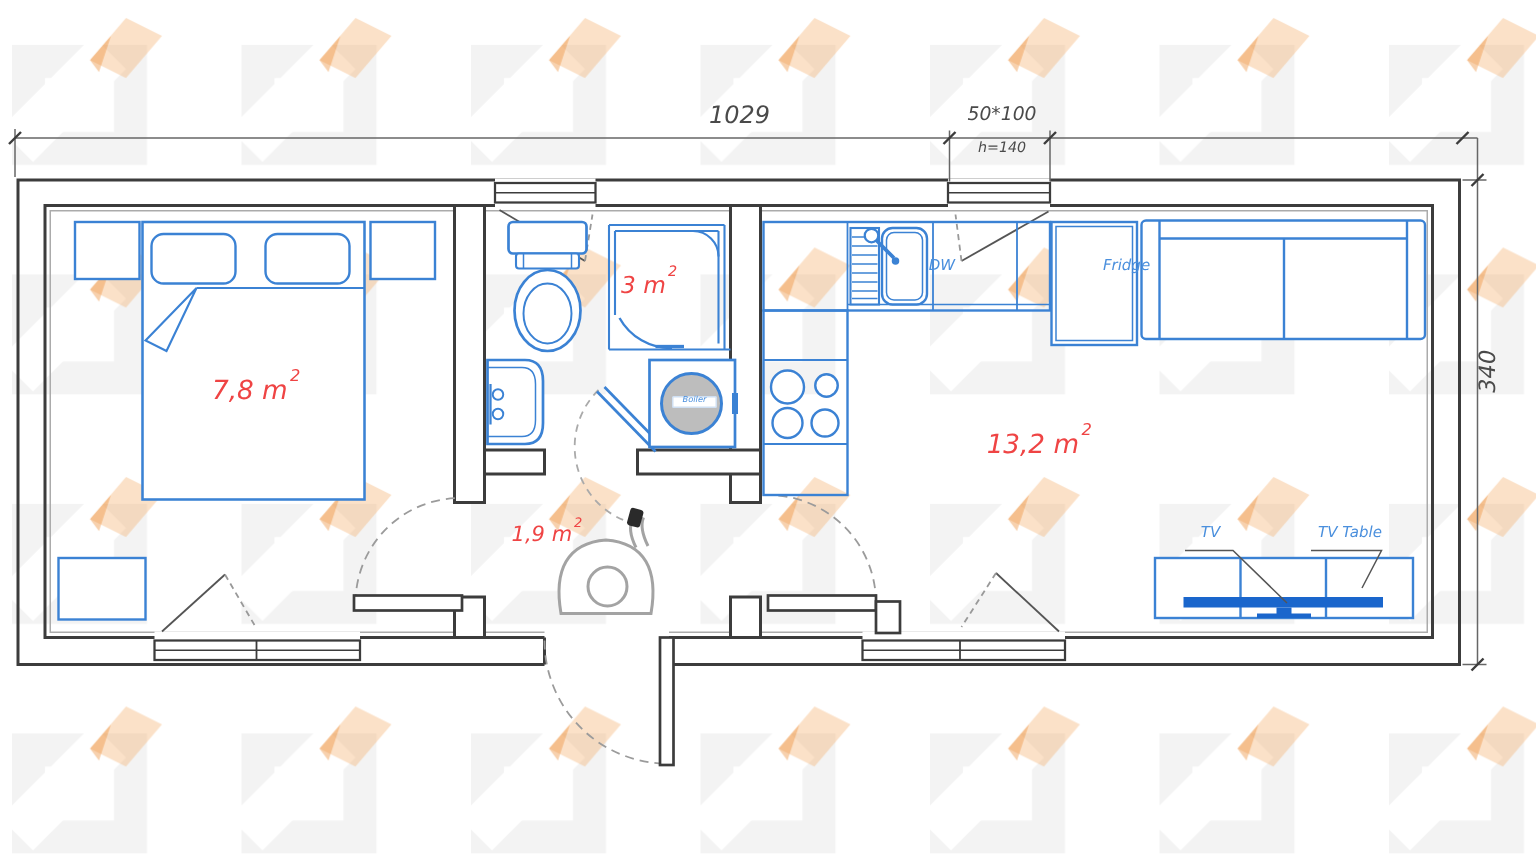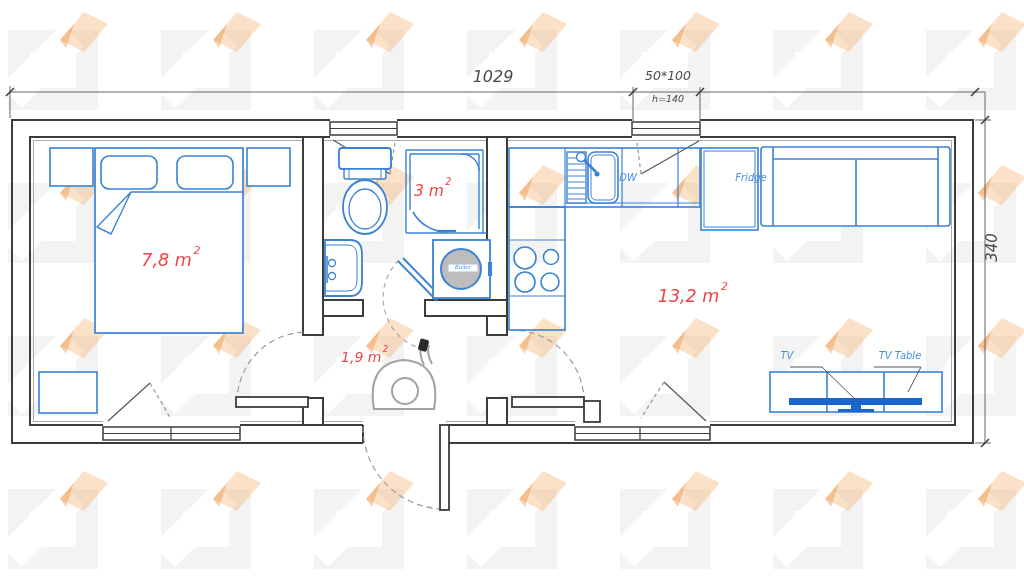--- a/index.html
+++ b/index.html
@@ -247,19 +247,19 @@
   </div>
 
   <div class="lbl" style="left:636px;top:287px;width:112px;font-size:17.5px;">
     <span>13,2 m</span><sup>2</sup>
   </div>
 
   <div class="lbl blue" style="left:606px;top:173px;width:44px;font-size:10px;">DW</div>
 
   <div class="lbl blue" style="left:702px;top:173px;width:56px;font-size:10px;margin-left:21px;">Fridge</div>
 
-  <div class="lbl blue" style="left:770px;top:351px;width:34px;font-size:10px;">TV</div>
+  <div class="lbl blue" style="left:790px;top:351px;width:34px;font-size:10px;">TV</div>
 
   <div class="lbl blue" style="left:866px;top:351px;width:68px;font-size:10px;font-style:italic;">TV Table</div>
 
   <div class="lbl chip" style="left:448px;top:264px;width:26px;font-size:5.5px;">Boiler</div>
 
 </div>
 
 </body></html>

